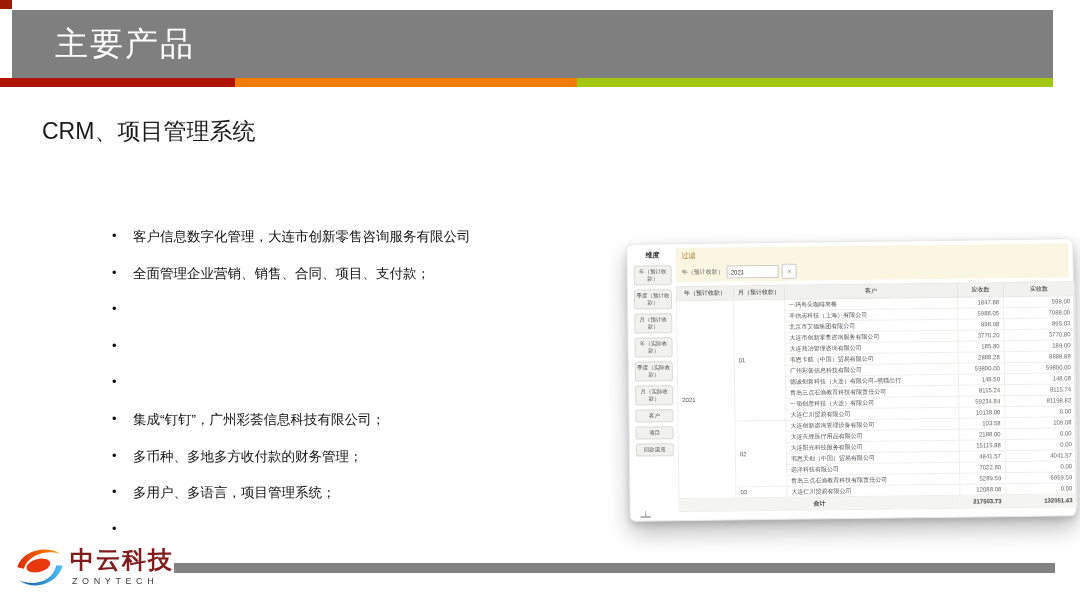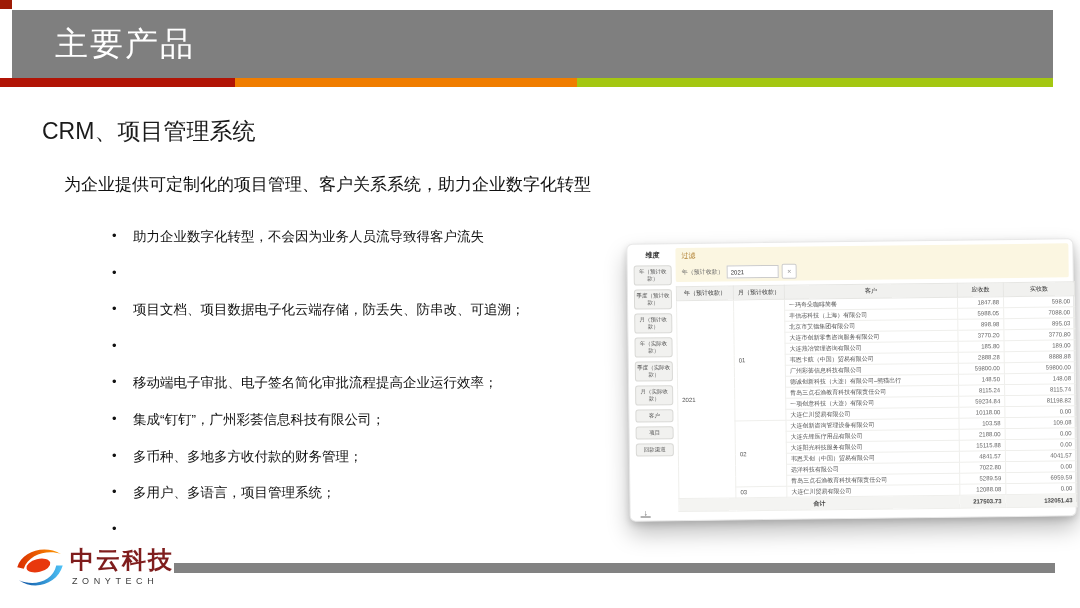--- a/index.html
+++ b/index.html
@@ -66,39 +66,37 @@
 
   <div class="corner"></div>
   <div class="titlebar">
     <span>主要产品</span>
   </div>
   <div class="strip strip-red"></div>
   <div class="strip strip-orange"></div>
   <div class="strip strip-green"></div>
 
   <div class="heading">CRM、项目管理系统</div>
-  <div class="subtitle">为企业提供可定制化的项目管理、客户关系系统，助力企业数字化转型</div>
   <div class="bullets">
       <div class="bullet">
         <span class="dot">•</span>
-        <span>助力企业数字化转型，不会因为业务人员流导致得客户流失</span>
-      </div>
-      <div class="bullet">
-        <span class="dot">•</span>
-      </div>
-      <div class="bullet">
-        <span class="dot">•</span>
-        <span>项目文档、项目数据电子化云端存储，防丢失、防串改、可追溯；</span>
-      </div>
-      <div class="bullet">
-        <span class="dot">•</span>
-      </div>
-      <div class="bullet">
-        <span class="dot">•</span>
-        <span>移动端电子审批、电子签名简化审批流程提高企业运行效率；</span>
+        <span>客户信息数字化管理，大连市创新零售咨询服务有限公司</span>
+      </div>
+      <div class="bullet">
+        <span class="dot">•</span>
+        <span>全面管理企业营销、销售、合同、项目、支付款；</span>
+      </div>
+      <div class="bullet">
+        <span class="dot">•</span>
+      </div>
+      <div class="bullet">
+        <span class="dot">•</span>
+      </div>
+      <div class="bullet">
+        <span class="dot">•</span>
       </div>
       <div class="bullet">
         <span class="dot">•</span>
         <span>集成“钉钉”，广州彩荟信息科技有限公司；</span>
       </div>
       <div class="bullet">
         <span class="dot">•</span>
         <span>多币种、多地多方收付款的财务管理；</span>
       </div>
       <div class="bullet">

